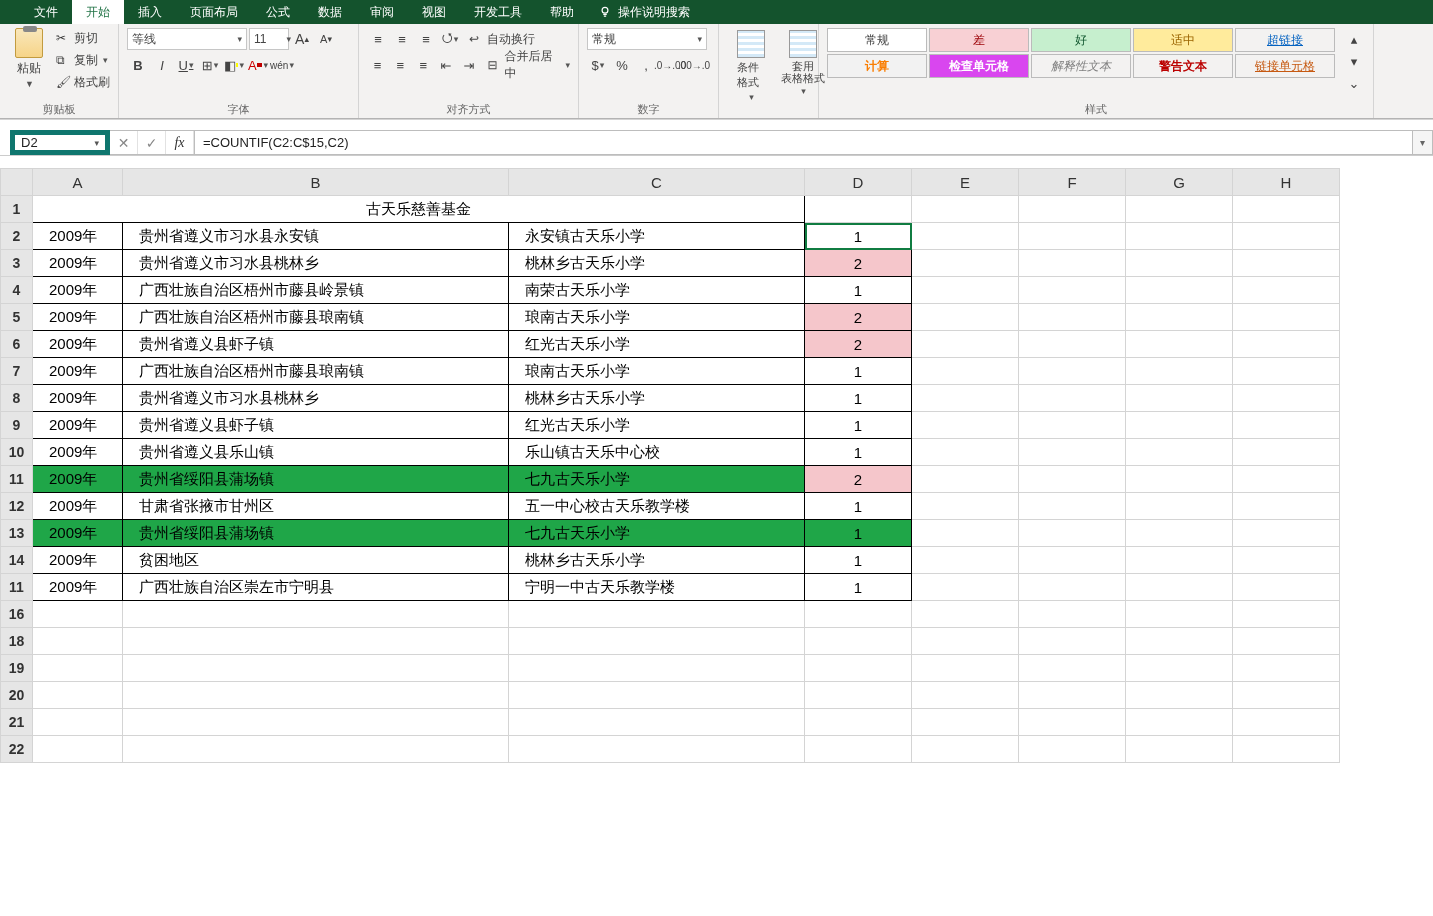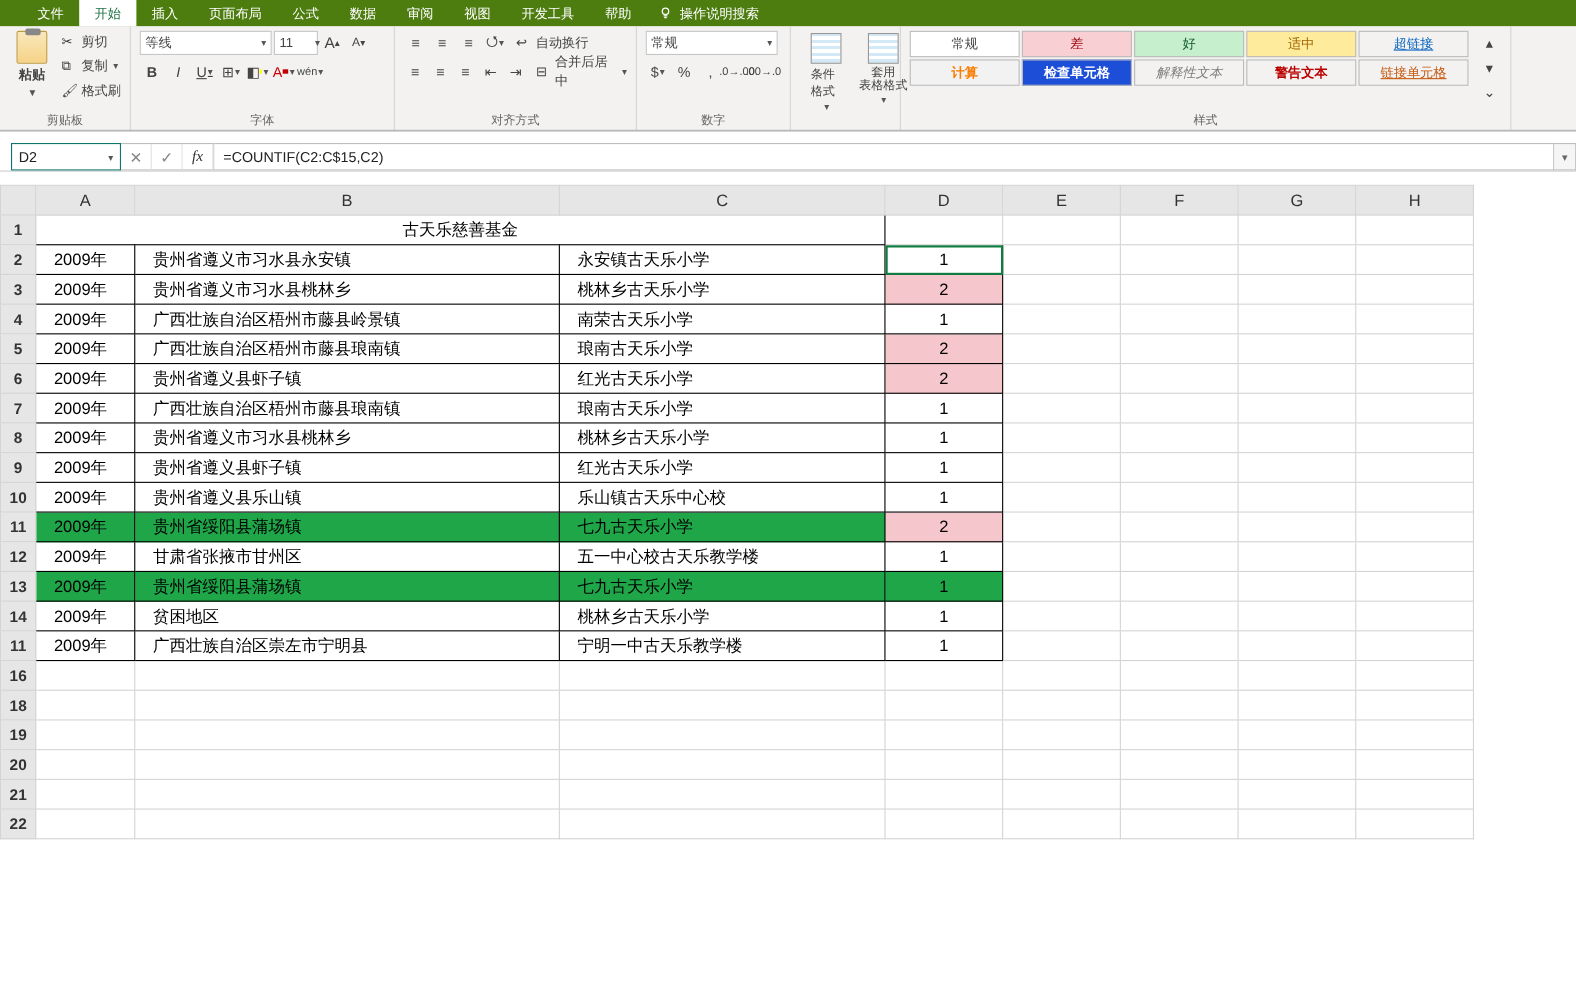--- a/index.html
+++ b/index.html
@@ -1,33 +1,33 @@
 <!DOCTYPE html>
 <html><head>
 <meta charset="utf-8">
 <style>
 * { box-sizing: border-box; margin: 0; padding: 0; font-family: "Microsoft YaHei", Arial, sans-serif; }
 body { background: #fff; width: 1433px; height: 916px; overflow: hidden; }
 
 
-.ribbon-tabs { background: #4d7c0f; height: 24px; display: flex; align-items: stretch; padding-left: 20px; color: #fff; font-size: 12px; }
+.ribbon-tabs { background: #14532d; height: 24px; display: flex; align-items: stretch; padding-left: 20px; color: #fff; font-size: 12px; }
 .ribbon-tab { padding: 0 14px; display: flex; align-items: center; cursor: pointer; }
 .ribbon-tab.active { background: #fff; color: #217346; }
 .ribbon-tabs .search-hint { display: flex; align-items: center; gap: 6px; margin-left: 10px; }
 .bulb-icon { width: 14px; height: 14px; }
 
 
 .ribbon { background: #f3f2f1; height: 96px; border-bottom: 1px solid #d4d4d4; display: flex; font-size: 12px; color: #444; position: relative; }
 .ribbon::after { content: ''; position: absolute; bottom: 0; left: 0; right: 0; height: 1px; background: #b3b3b3; }
 .group { border-right: 1px solid #d4d4d4; padding: 4px 8px 2px 8px; display: flex; flex-direction: column; justify-content: space-between; position: relative; }
 .group-label { text-align: center; font-size: 11px; color: #666; padding-top: 2px; }
 .group-content { display: flex; gap: 6px; align-items: flex-start; flex: 1; }
 
 
-.paste-big { display: flex; flex-direction: column; align-items: center; gap: 2px; width: 42px; font-weight: bold; }
+.paste-big { display: flex; flex-direction: column; align-items: center; gap: 2px; width: 42px; }
 .paste-icon { width: 28px; height: 30px; background: linear-gradient(#f9e7bb,#f6d488); border: 1px solid #c29b3f; border-radius: 2px; position: relative; }
 .paste-icon::before { content:''; position:absolute; top:-3px; left:7px; width:14px; height:6px; background:#888; border-radius:2px; }
 .small-btn-col { display: flex; flex-direction: column; gap: 2px; }
 .small-btn { display: flex; align-items: center; gap: 4px; font-size: 12px; height: 20px; }
 .mini-icon { width: 14px; height: 14px; display: inline-block; }
 .scissors { color: #333; }
 .arrow-down { font-size: 9px; color: #555; margin-left: 1px; }
 
 
 .row { display: flex; gap: 2px; align-items: center; }
@@ -42,29 +42,29 @@
 
 
 .big-btn { display:flex; flex-direction:column; align-items:center; gap:2px; width:48px; padding-top:2px;margin-left:10px; }
 .big-btn-icon { width:28px; height:28px; border:1px solid #999; background:repeating-linear-gradient(0deg,#d4e9f7,#d4e9f7 3px,#fff 3px,#fff 6px); }
 .style-cell { border: 1px solid #bbb; display:flex; align-items:center; justify-content:center; font-size:12px; }
 .sc-changgui { background:#fff; }
 .sc-cha { background:#f8d0d4; color:#9c0006; }
 .sc-hao { background:#c6efce; color:#145a32; }
 .sc-shizhong { background:#ffeb9c; color:#9c6500; }
 .sc-jisuan { background:#f2f2f2; color:#fa7d00; font-weight:bold; }
-.sc-jiancha { background:#1d4ed8; color:#fff; font-weight:bold; }
+.sc-jiancha { background:#d946ef; color:#fff; font-weight:bold; }
 .sc-jieshi { color:#7f7f7f; font-style:italic; }
 .sc-jinggao { color:#b00; font-weight:bold; }
 .sc-chaolianjie { color:#0563c1; text-decoration:underline; }
 .sc-lianjie { color:#c65911; text-decoration:underline; }
 
 
 .formula-row { height: 26px; display: flex; align-items: stretch; border-bottom: 1px solid #ccc; font-size: 13px; margin-top: 10px; }
-.name-box { width: 100px; border: 1px solid #0f766e; background: #fff; display: flex; align-items:center; padding: 0 6px; gap: 12px; margin-left: 10px; color:#222; }
+.name-box { width: 100px; border: 5px solid #0f766e; background: #fff; display: flex; align-items:center; padding: 0 6px; gap: 12px; margin-left: 10px; color:#222; }
 .fx-area { display:flex; align-items:center; border:1px solid #bdbdbd; border-left:none; background:#fff; }
 .fx-btn { width: 28px; display:flex; align-items:center; justify-content:center; color:#888; font-size:14px; border-right:1px solid #e2e2e2; height:100%; }
 .fx-btn.fx { font-style: italic; font-family: "Times New Roman", serif; color:#333; }
 .formula-input { flex:1; border:1px solid #bdbdbd; border-left:none; background:#fff; display:flex; align-items:center; padding:0 8px; color:#222; }
 .formula-expand { height:100%; border-top:1px solid #bdbdbd; border-bottom:1px solid #bdbdbd; border-right:1px solid #bdbdbd; background:#f5f5f5; width:20px; display:flex; align-items:center; justify-content:center; font-size:10px; color:#666; }
 
 
 .sheet { position: relative; margin-top: 12px; }
 .grid { border-collapse: collapse; table-layout: fixed; }
 .grid th, .grid td { border: 1px solid #d4d4d4; font-size: 15px; height: 27px; }

